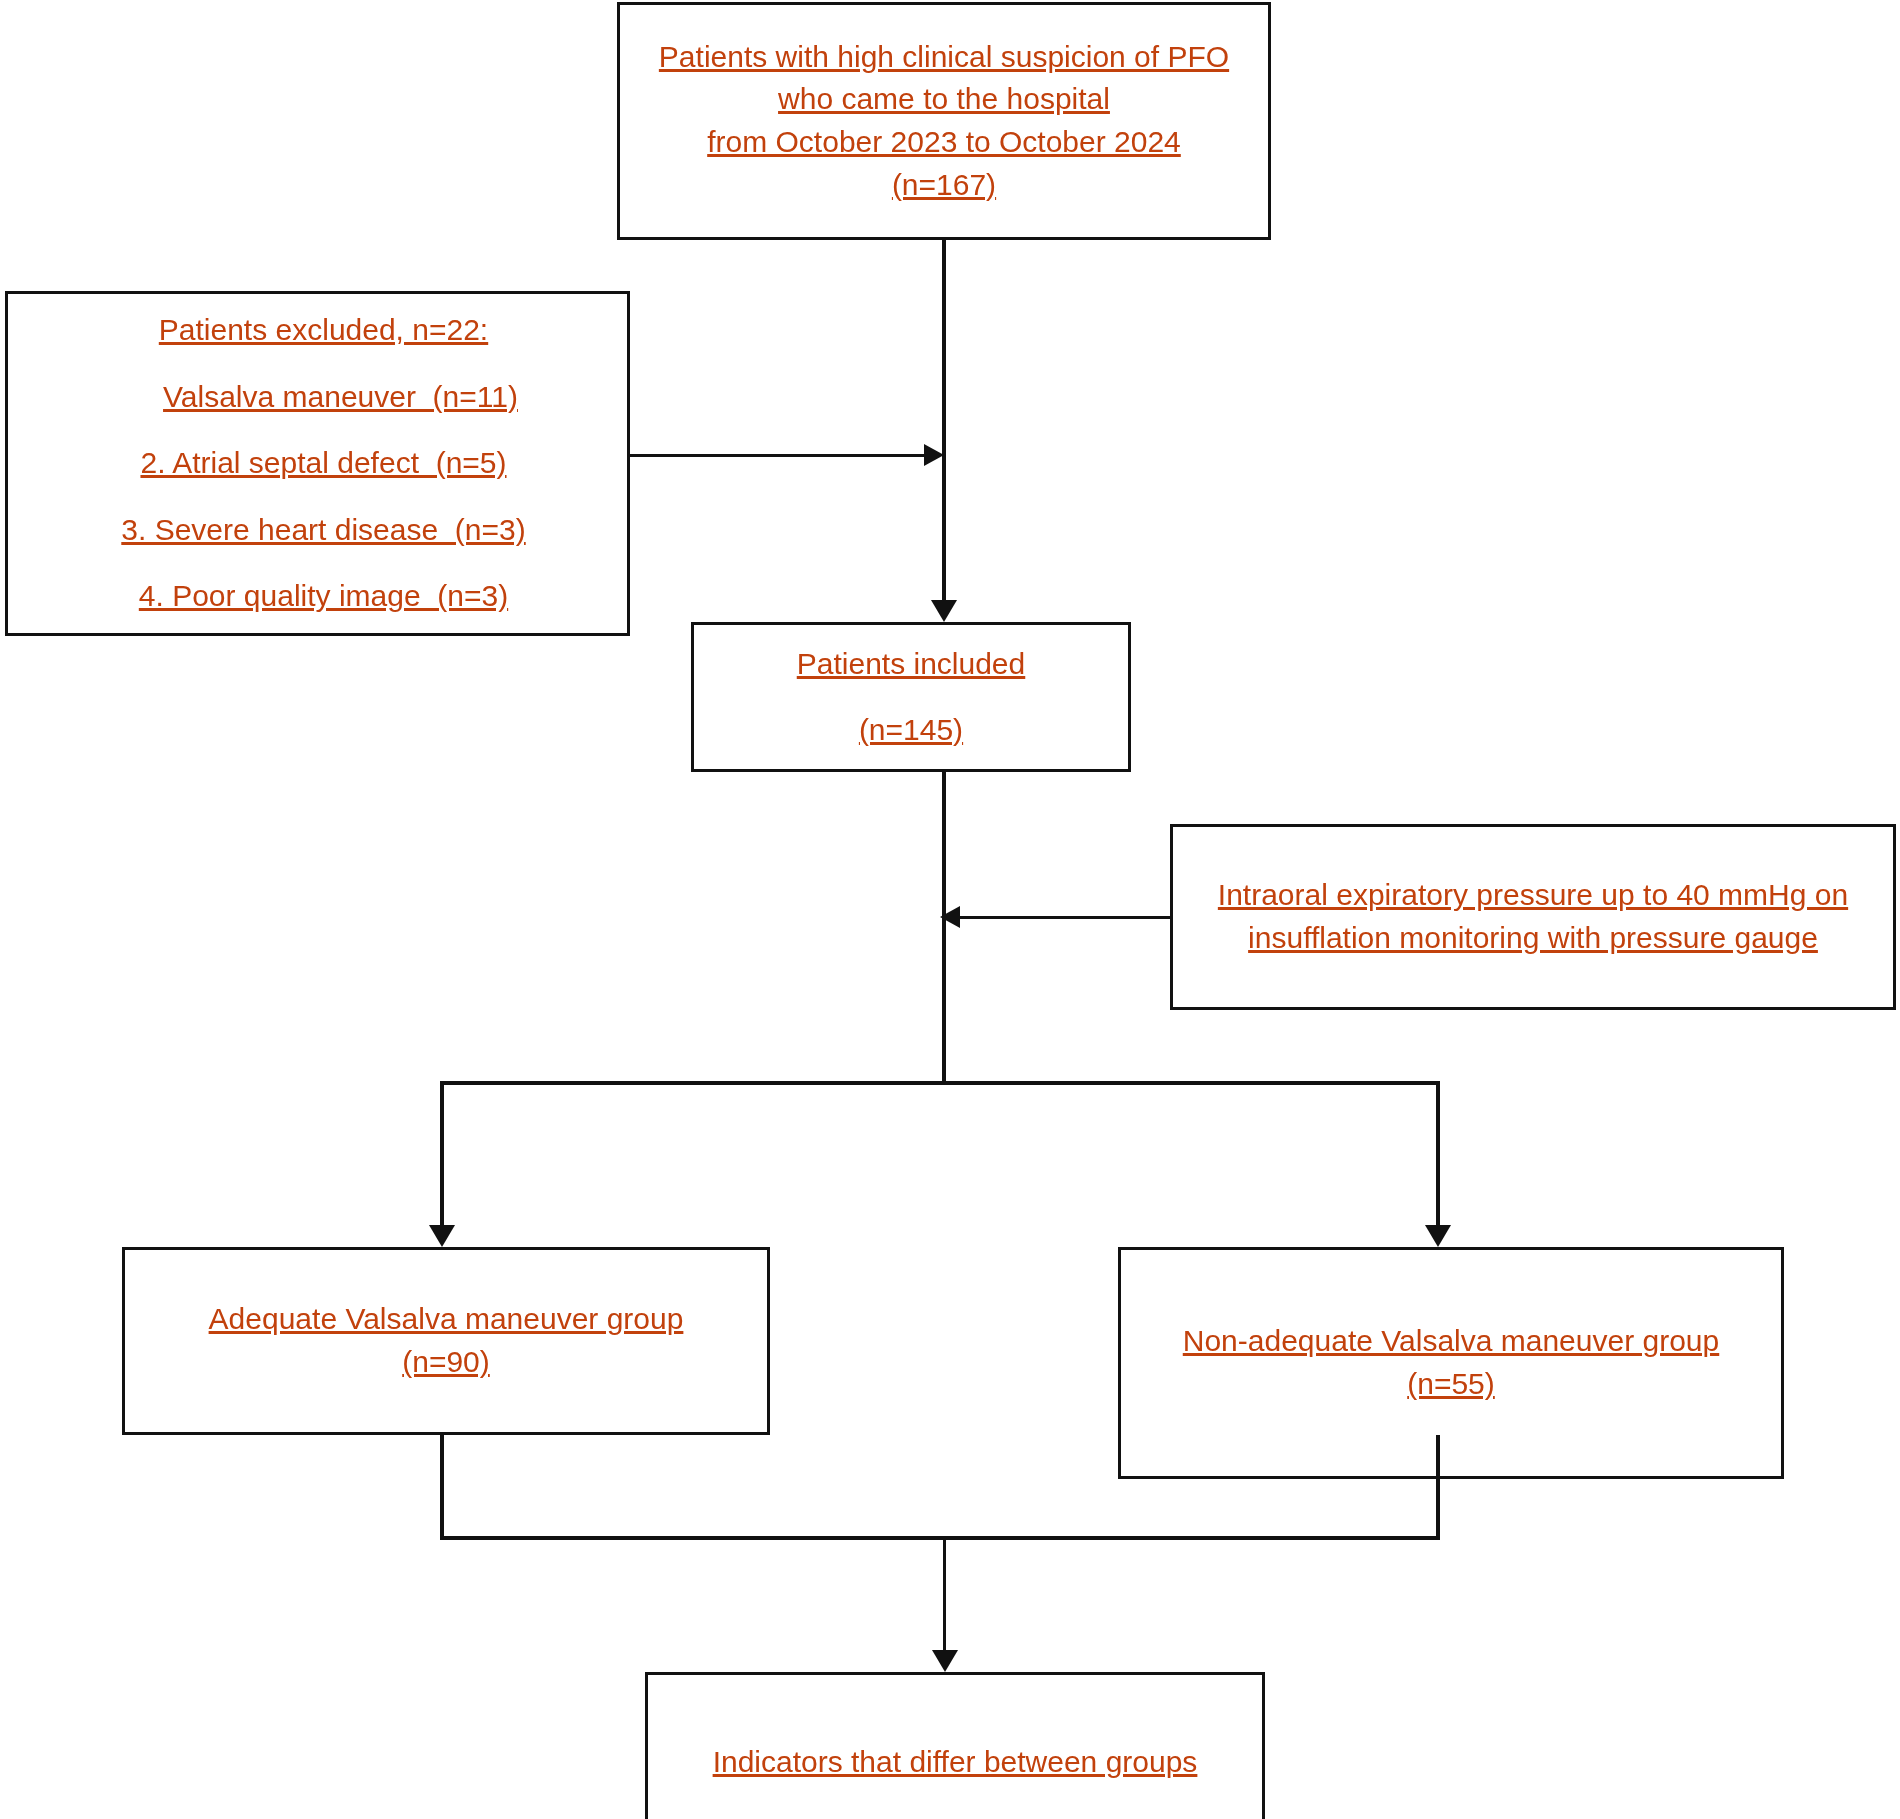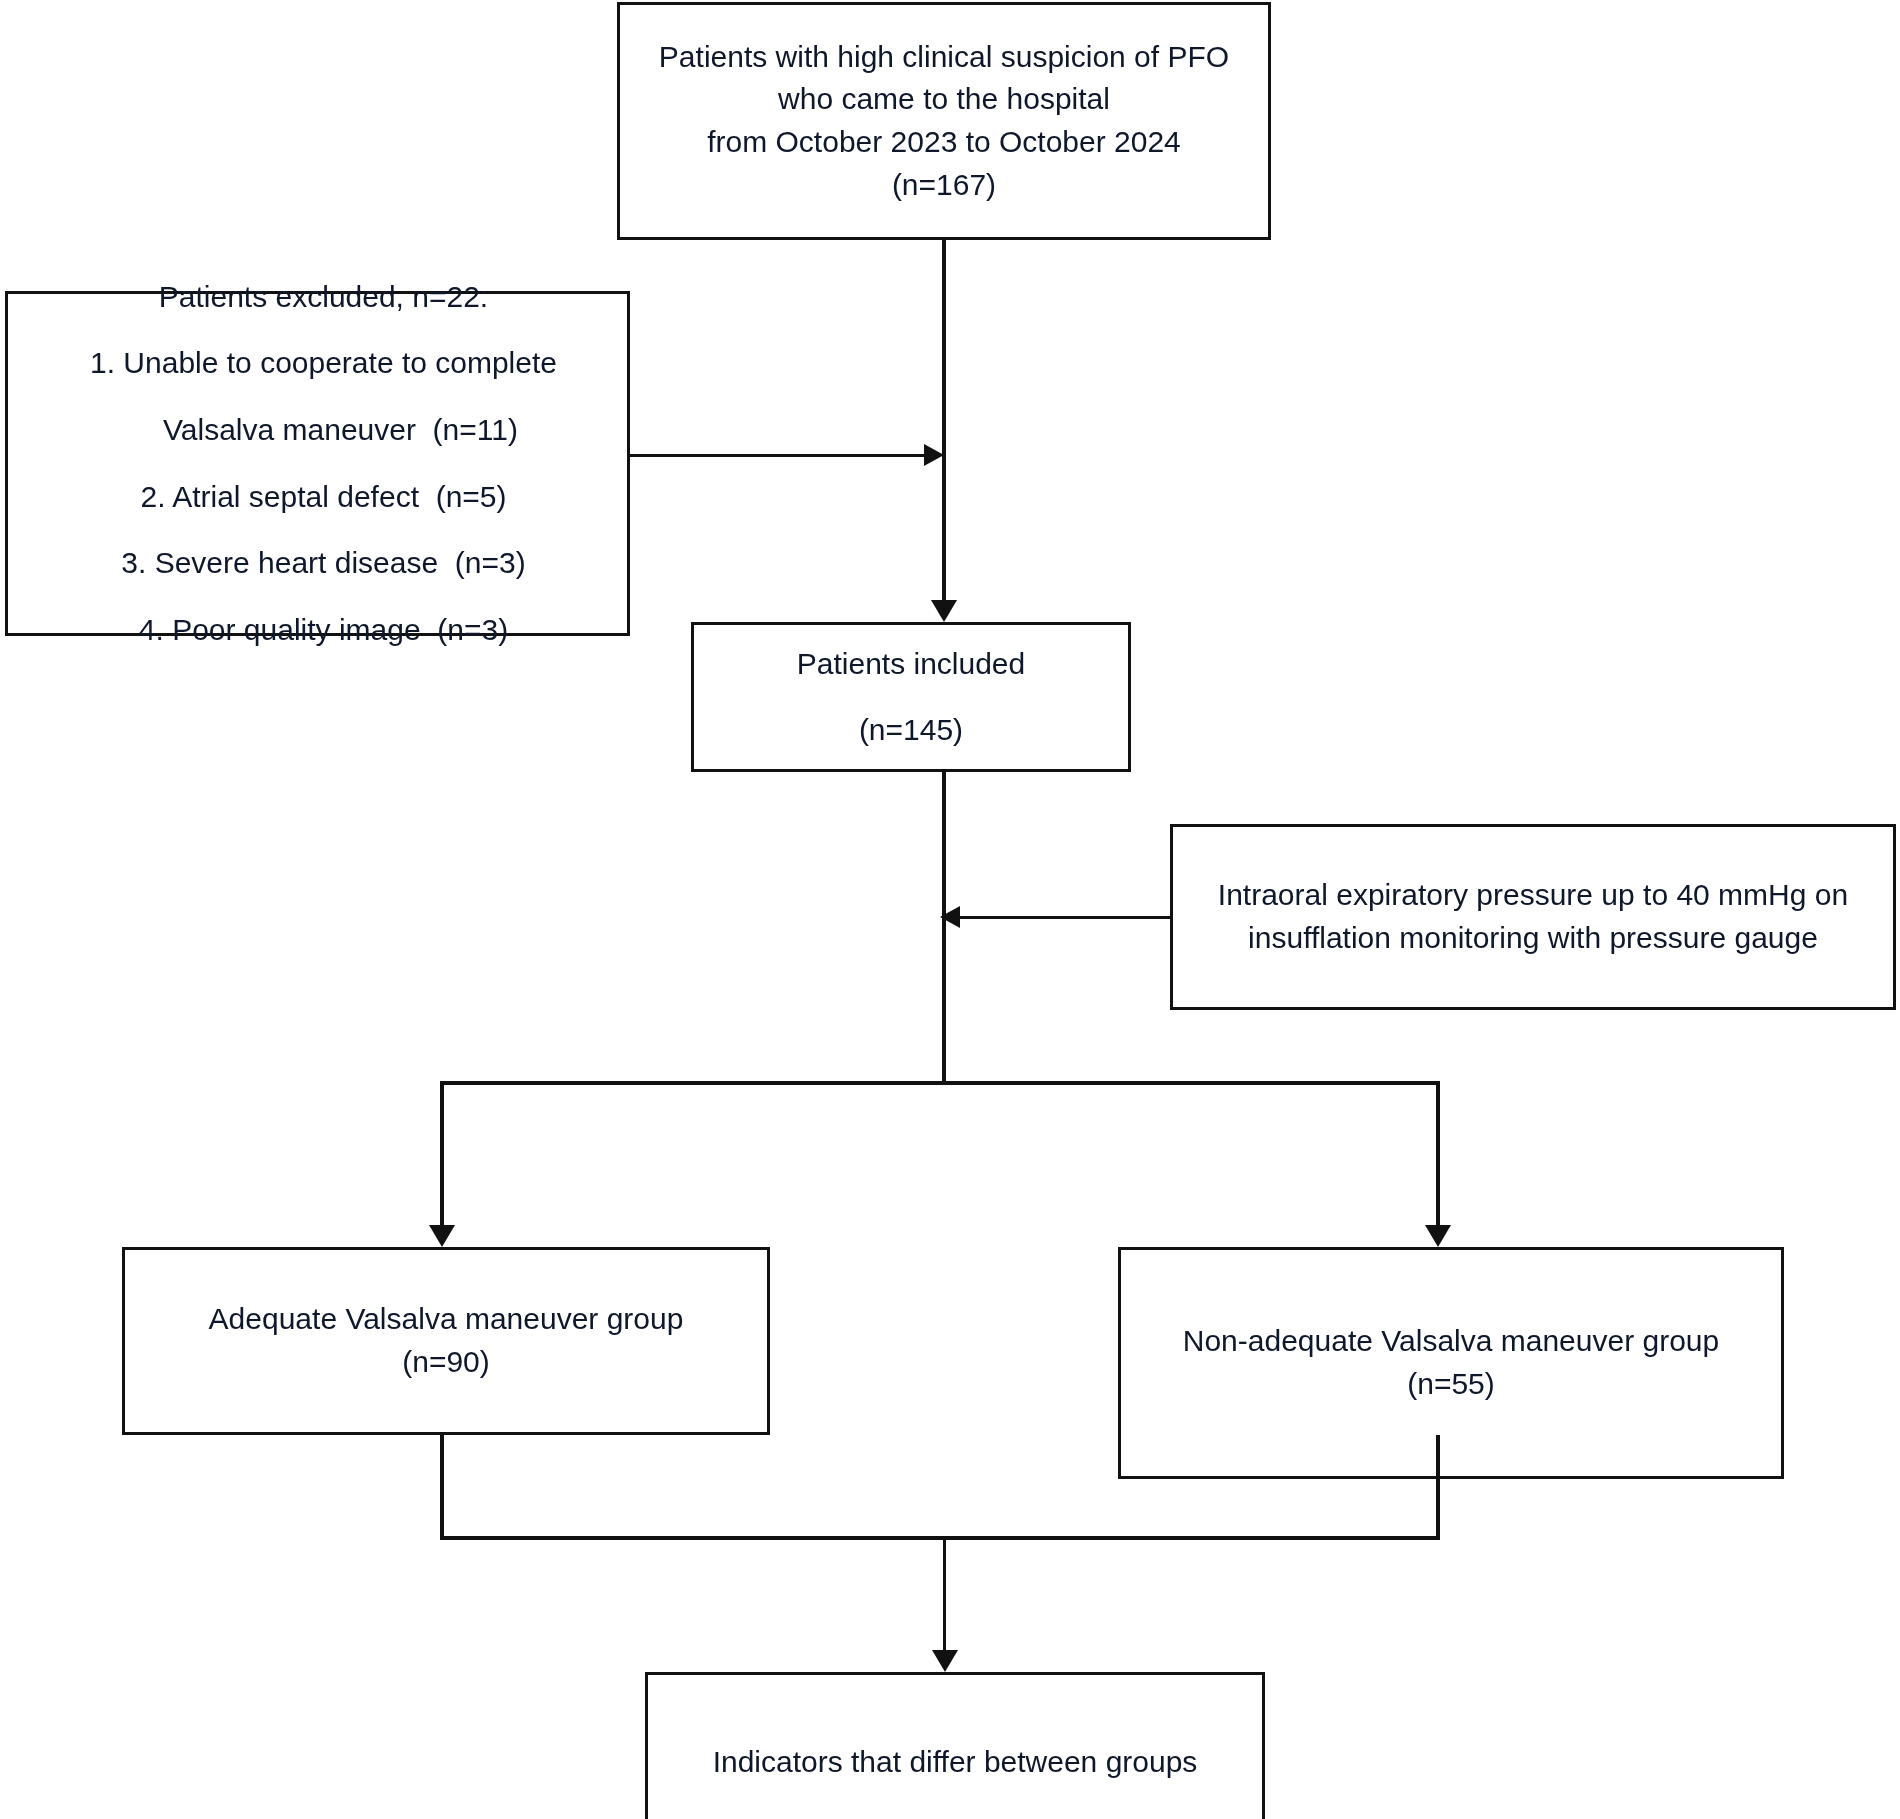--- a/index.html
+++ b/index.html
@@ -19,21 +19,22 @@
   .node {
     position: absolute;
     box-sizing: border-box;
     border: 3px solid #111111;
     background: #ffffff;
     display: flex;
     flex-direction: column;
     justify-content: center;
     font-size: 30px;
     line-height: 1.42;
-    color: #0f172a;
+    color: #c2410c;
+    text-decoration: underline;
   }
   .node.center {
     align-items: center;
     text-align: center;
   }
   .node.left {
     align-items: center;
     text-align: left;
     padding-left: 10px;
     gap: 24px;
@@ -88,21 +89,20 @@
 
   <div class="node center" style="left:617px; top:2px; width:654px; height:238px;">
     <span class="ln">Patients with high clinical suspicion of PFO</span>
     <span class="ln">who came to the hospital</span>
     <span class="ln">from October 2023 to October 2024</span>
     <span class="ln">(n=167)</span>
   </div>
 
   <div class="node left" style="left:5px; top:291px; width:625px; height:345px;">
     <span class="ln">Patients excluded, n=22:</span>
-    <span class="ln">1. Unable to cooperate to complete</span>
     <span class="ln indent">Valsalva maneuver  (n=11)</span>
     <span class="ln">2. Atrial septal defect  (n=5)</span>
     <span class="ln">3. Severe heart disease  (n=3)</span>
     <span class="ln">4. Poor quality image  (n=3)</span>
   </div>
 
   <div class="node center" style="left:691px; top:622px; width:440px; height:150px;gap:23px;">
     <span class="ln">Patients included</span>
     <span class="ln">(n=145)</span>
   </div>

